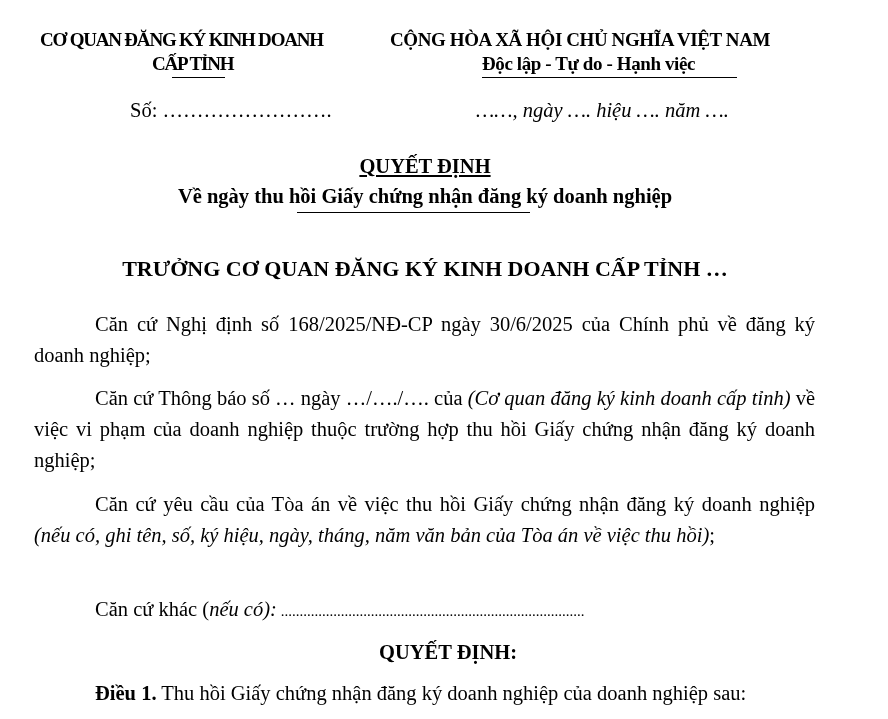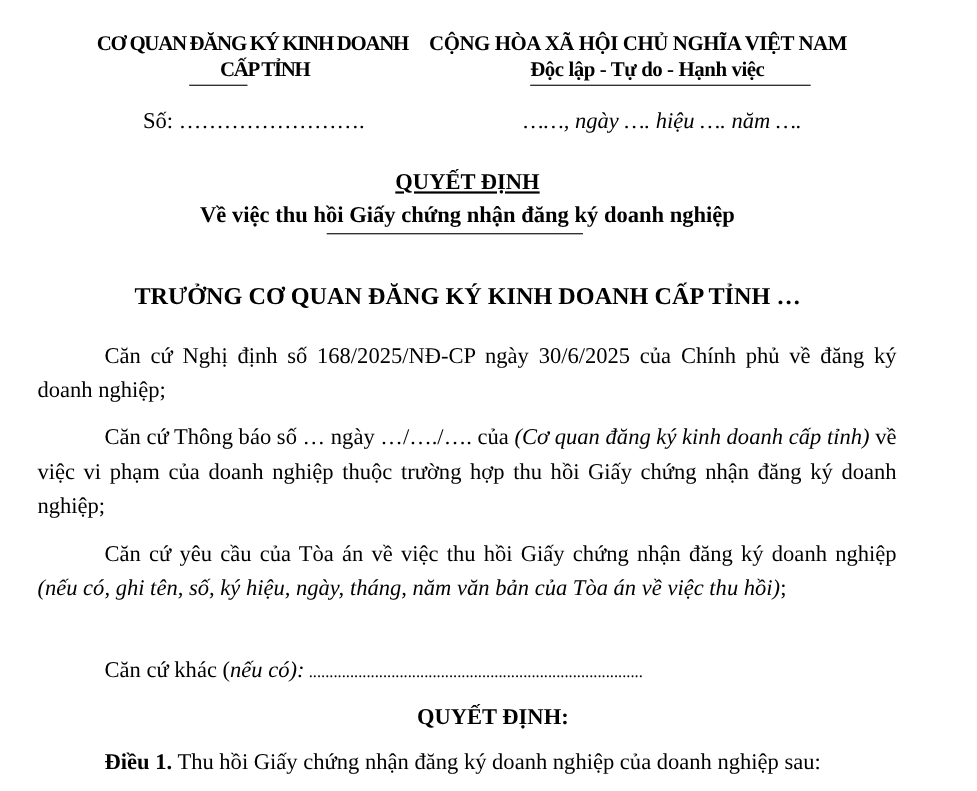--- a/index.html
+++ b/index.html
@@ -2,42 +2,42 @@
 <html><head>
 <meta charset="utf-8">
 <style>
   html, body { margin: 0; padding: 0; background: #ffffff; }
   body { width: 888px; height: 719px; position: relative; overflow: hidden;
          font-family: "Liberation Serif", "DejaVu Serif", serif; color: #000; }
   .abs { position: absolute; white-space: nowrap; }
   .b { font-weight: bold; }
   .i { font-style: italic; }
   .hdr { font-size: 19px; font-weight: bold; letter-spacing: -0.4px; }
-  .hdr-left { letter-spacing: -1.2px; margin-left: 48px; }
+  .hdr-left { letter-spacing: -1.2px; }
   .rule { position: absolute; height: 1px; background: #000; }
   .center { text-align: center; }
   .para { position: absolute; left: 34px; width: 781px; font-size: 20.5px; line-height: 31px;
           text-align: justify; text-indent: 61px; }
   .line { font-size: 20.5px; }
 </style>
 </head>
 <body>
 
 <div class="abs hdr hdr-left" style="left:40px; top:29px;">CƠ QUAN ĐĂNG KÝ KINH DOANH</div>
 <div class="abs hdr hdr-left" style="left:152px; top:53px;">CẤP TỈNH</div>
 <div class="rule" style="left:172px; top:77px; width:53px;"></div>
 <div class="abs line" style="left:90px; top:99px;margin-left:40px;">Số: …………………….</div>
 
 <div class="abs hdr" style="left:390px; top:29px;">CỘNG HÒA XÃ HỘI CHỦ NGHĨA VIỆT NAM</div>
 <div class="abs hdr" style="left:482px; top:53px;">Độc lập - Tự do - Hạnh việc</div>
 <div class="rule" style="left:482px; top:77px; width:255px;"></div>
 <div class="abs line i" style="left:476px; top:99px;">……, ngày …. hiệu …. năm ….</div>
 
 <div class="abs b center" style="left:0; width:850px; top:155px; font-size:20.5px;text-decoration:underline;">QUYẾT ĐỊNH</div>
-<div class="abs b center" style="left:0; width:850px; top:185px; font-size:20.5px;">Về việc thu hồi Giấy chứng nhận đăng ký doanh nghiệp</div>
+<div class="abs b center" style="left:0; width:850px; top:185px; font-size:20.5px;">Về ngày thu hồi Giấy chứng nhận đăng ký doanh nghiệp</div>
 <div class="rule" style="left:297px; top:212px; width:233px;"></div>
 
 <div class="abs b center" style="left:0; width:850px; top:256px; font-size:22px;">TRƯỞNG CƠ QUAN ĐĂNG KÝ KINH DOANH CẤP TỈNH …</div>
 
 <div class="para" style="top:309px;">
   <span>Căn cứ Nghị định số 168/2025/NĐ-CP ngày 30/6/2025 của Chính phủ về đăng ký doanh nghiệp;</span>
 </div>
 
 <div class="para" style="top:383px;">
   <span>Căn cứ Thông báo số … ngày …/…./…. của </span><span class="i">(Cơ quan đăng ký kinh doanh cấp tỉnh)</span><span> về việc vi phạm của doanh nghiệp thuộc trường hợp thu hồi Giấy chứng nhận đăng ký doanh nghiệp;</span>

